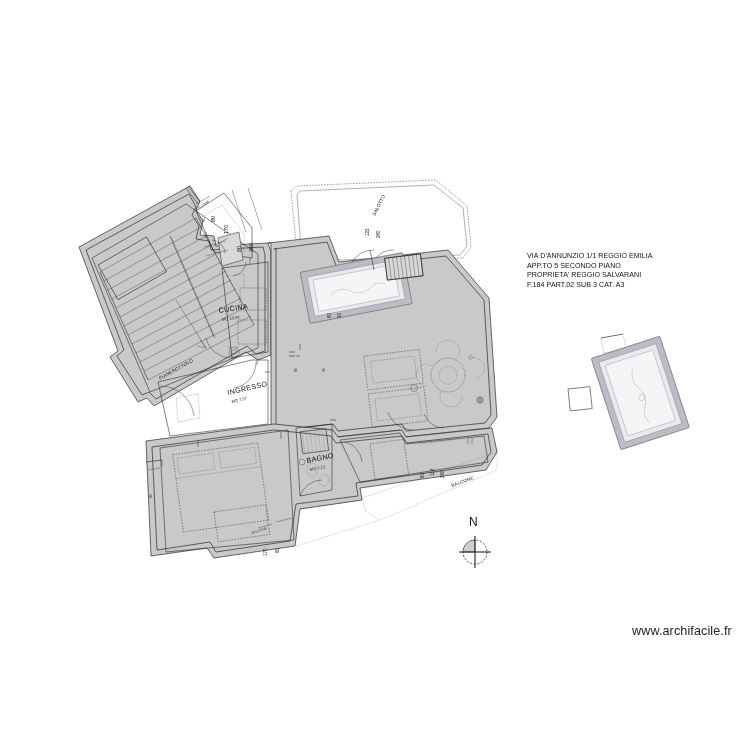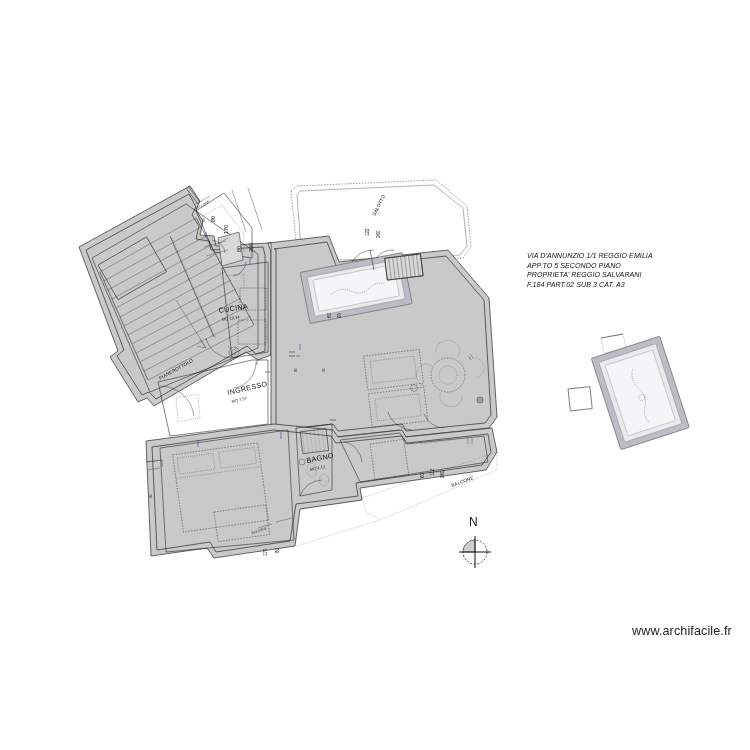--- a/index.html
+++ b/index.html
@@ -61,21 +61,20 @@
     left: 527px;
     top: 252px;
     width: 190px;
     line-height: 9.6px;
   }
   #title-block .tb-line {
     font-size: 7.1px;
     letter-spacing: 0.05px;
     color: #111111;
     white-space: nowrap;
-    font-style: italic;
   }
   
   #compass {
     position: absolute;
     left: 455px;
     top: 515px;
     width: 60px;
     height: 68px;
   }
   #compass .n-letter {

